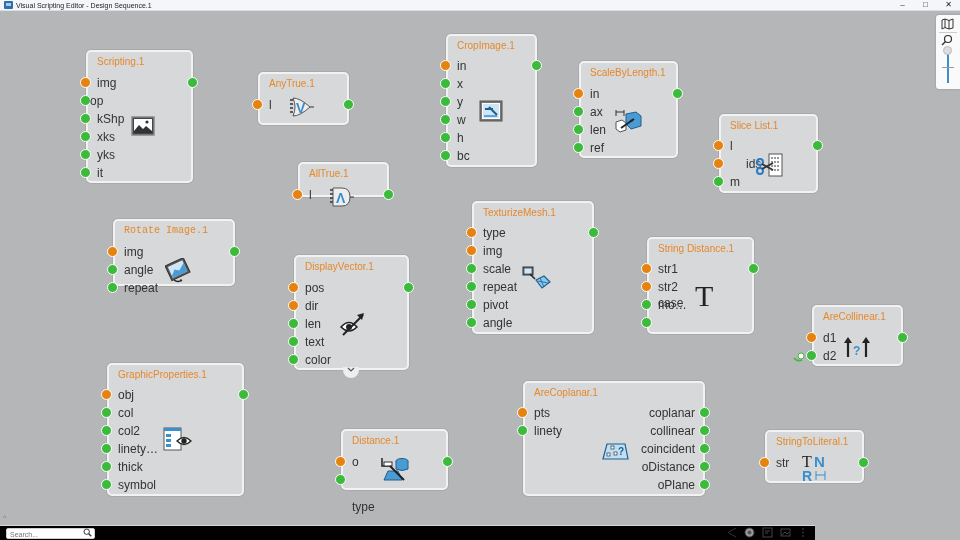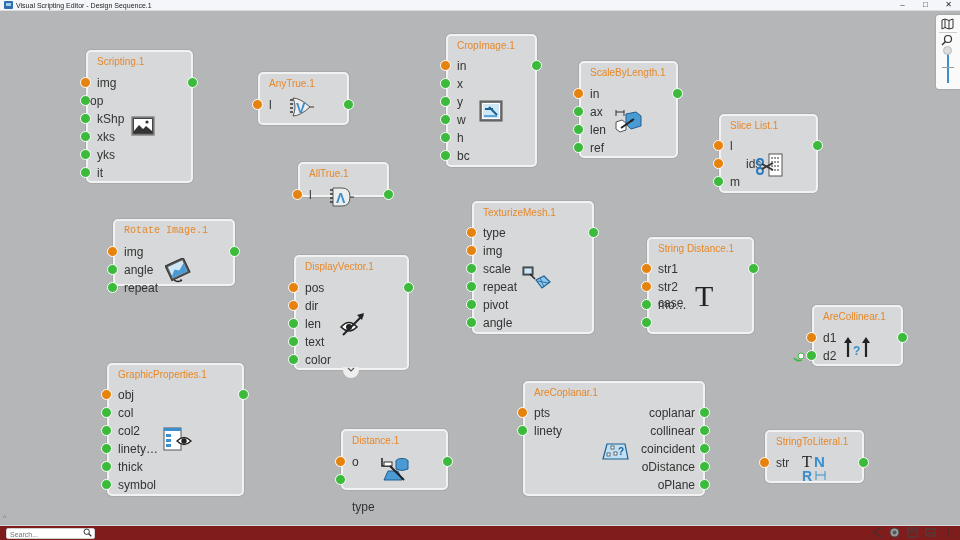--- a/index.html
+++ b/index.html
@@ -26,21 +26,21 @@
   .zoom-panel { position: absolute; right: 0; top: 15px; width: 24px; height: 74px; background: #fafafa; border-radius: 3px 0 0 3px; box-shadow: 0 0 2px rgba(0,0,0,0.25); }
   .zp-map { position: absolute; left: 5px; top: 3px; font-size: 11px; color: #333; }
   .zp-sep { position: absolute; left: 3px; top: 17px; width: 18px; height: 1px; background: #ccc; }
   .zp-search { position: absolute; left: 5px; top: 19px; font-size: 11px; color: #333; }
   .zp-track { position: absolute; left: 11px; top: 36px; width: 2px; height: 32px; background: #3b8fcf; }
   .zp-knob { position: absolute; left: 7px; top: 31px; width: 9px; height: 9px; border-radius: 50%; background: #ddd; border: 1px solid #bbb; }
   .zp-tick { position: absolute; left: 6px; top: 52px; width: 12px; height: 1px; background: #999; }
 
   .collapse-arrow { position: absolute; left: 3px; top: 514px; font-size: 7px; color: #777; }
 
-  .statusbar { position: absolute; left: 0; top: 525px; width: 960px; height: 15px; background: #7f1d1d; border-top: 1px solid #d8d8d8; }
+  .statusbar { position: absolute; left: 0; top: 525px; width: 815px; height: 15px; background: #000000; border-top: 1px solid #d8d8d8; }
   .search-box { position: absolute; left: 6px; top: 2px; width: 89px; height: 11px; background: #fff; border: 1px solid #cfcfcf; border-radius: 2px; }
   .search-box input { position: absolute; left: 3px; top: 0; width: 75px; height: 10px; border: none; outline: none; font-size: 7px; color: #777; background: transparent; font-family: "Liberation Sans", sans-serif; }
   .search-icon { position: absolute; right: 2px; top: -1px; font-size: 8px; color: #333; }
   .status-icons { position: absolute; right: 6px; top: 1px; display: flex; gap: 6px; }
   .status-icon { font-size: 9px; color: #444; width: 12px; text-align: center; line-height: 12px; }
 </style>
 </head>
 <body>
 
 <div class="canvas" id="canvas"></div>

